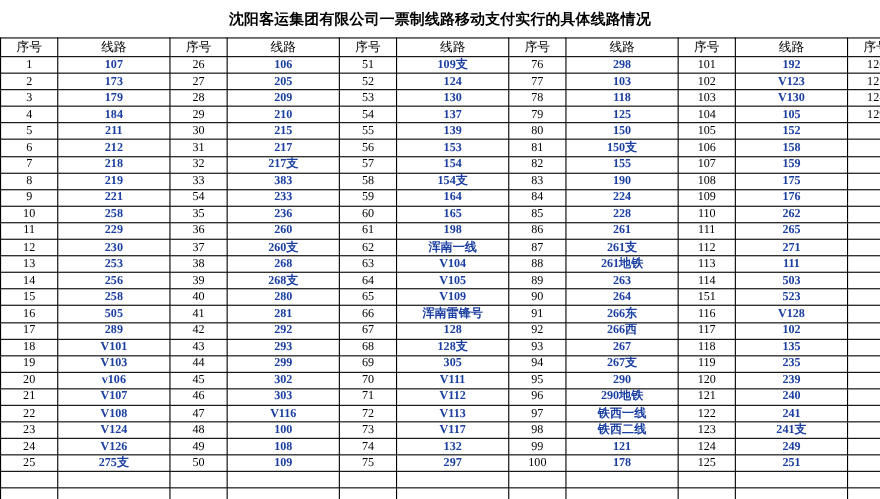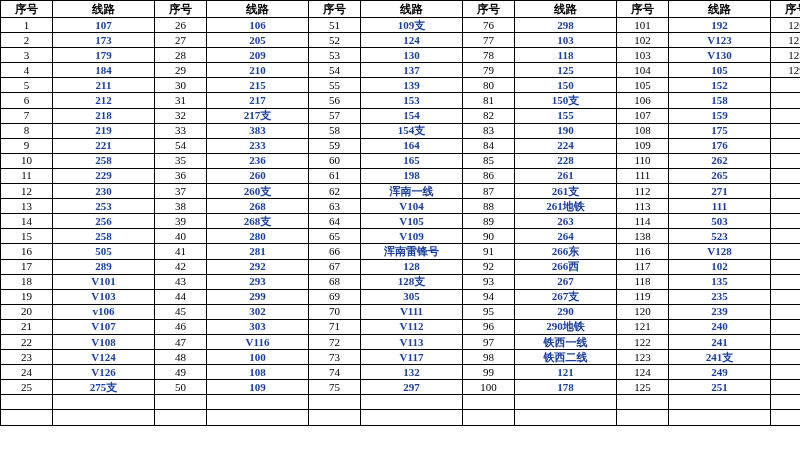--- a/index.html
+++ b/index.html
@@ -42,21 +42,21 @@
     height: 14.1px;
     line-height: 13px;
     font-size: 11px;
     text-align: center;
     vertical-align: middle;
     padding: 0;
     overflow: hidden;
     white-space: nowrap;
   }
   table.grid th {
-    font-weight: bold;
+    font-weight: normal;
     font-size: 11.5px;
     color: #000;
     height: 16px;
   }
   td.idx {
     color: #000;
     font-family: "Liberation Serif", serif;
   }
   td.route {
     color: #1a3fa0;
@@ -67,20 +67,21 @@
     color: transparent;
   }
   col.c-idx { width: 52px; }
   col.c-route { width: 102px; }
 </style>
 </head>
 <body>
 
 <div class="page">
 
+  <div class="title">沈阳客运集团有限公司一票制线路移动支付实行的具体线路情况</div>
 
   <table class="grid">
     <colgroup>
       <col class="c-idx">
         <col class="c-route">
       <col class="c-idx">
         <col class="c-route">
       <col class="c-idx">
         <col class="c-route">
       <col class="c-idx">
@@ -290,21 +291,21 @@
         </tr>
         <tr>
           <td class="idx">15</td>
           <td class="route">258</td>
           <td class="idx">40</td>
           <td class="route">280</td>
           <td class="idx">65</td>
           <td class="route">V109</td>
           <td class="idx">90</td>
           <td class="route">264</td>
-          <td class="idx">138</td>
+          <td class="idx">151</td>
           <td class="route">523</td>
           <td class="empty"></td>
         </tr>
         <tr>
           <td class="idx">16</td>
           <td class="route">505</td>
           <td class="idx">41</td>
           <td class="route">281</td>
           <td class="idx">66</td>
           <td class="route">浑南雷锋号</td>

